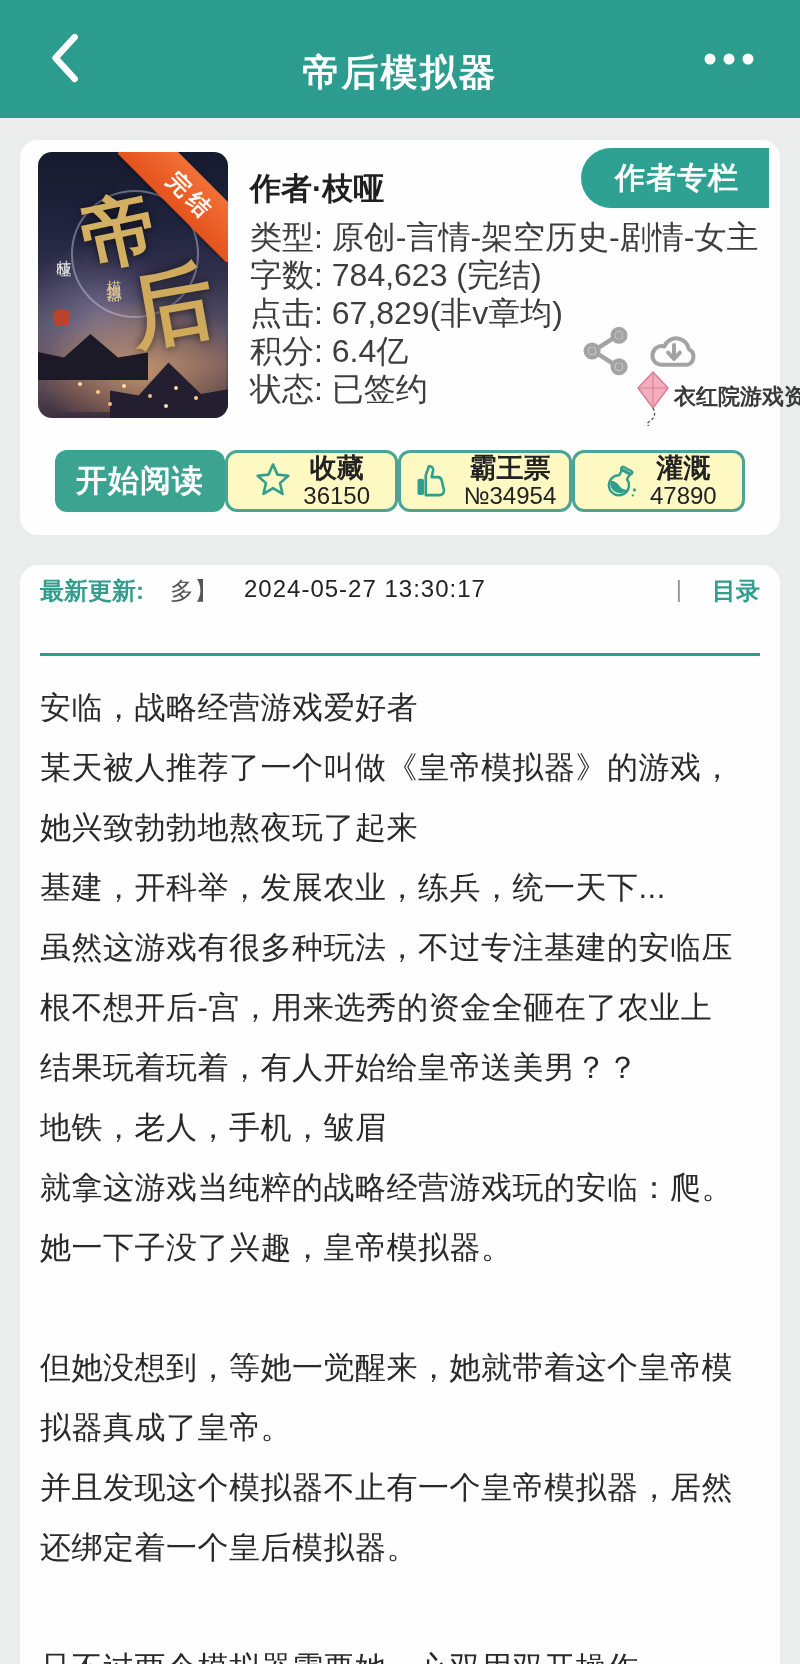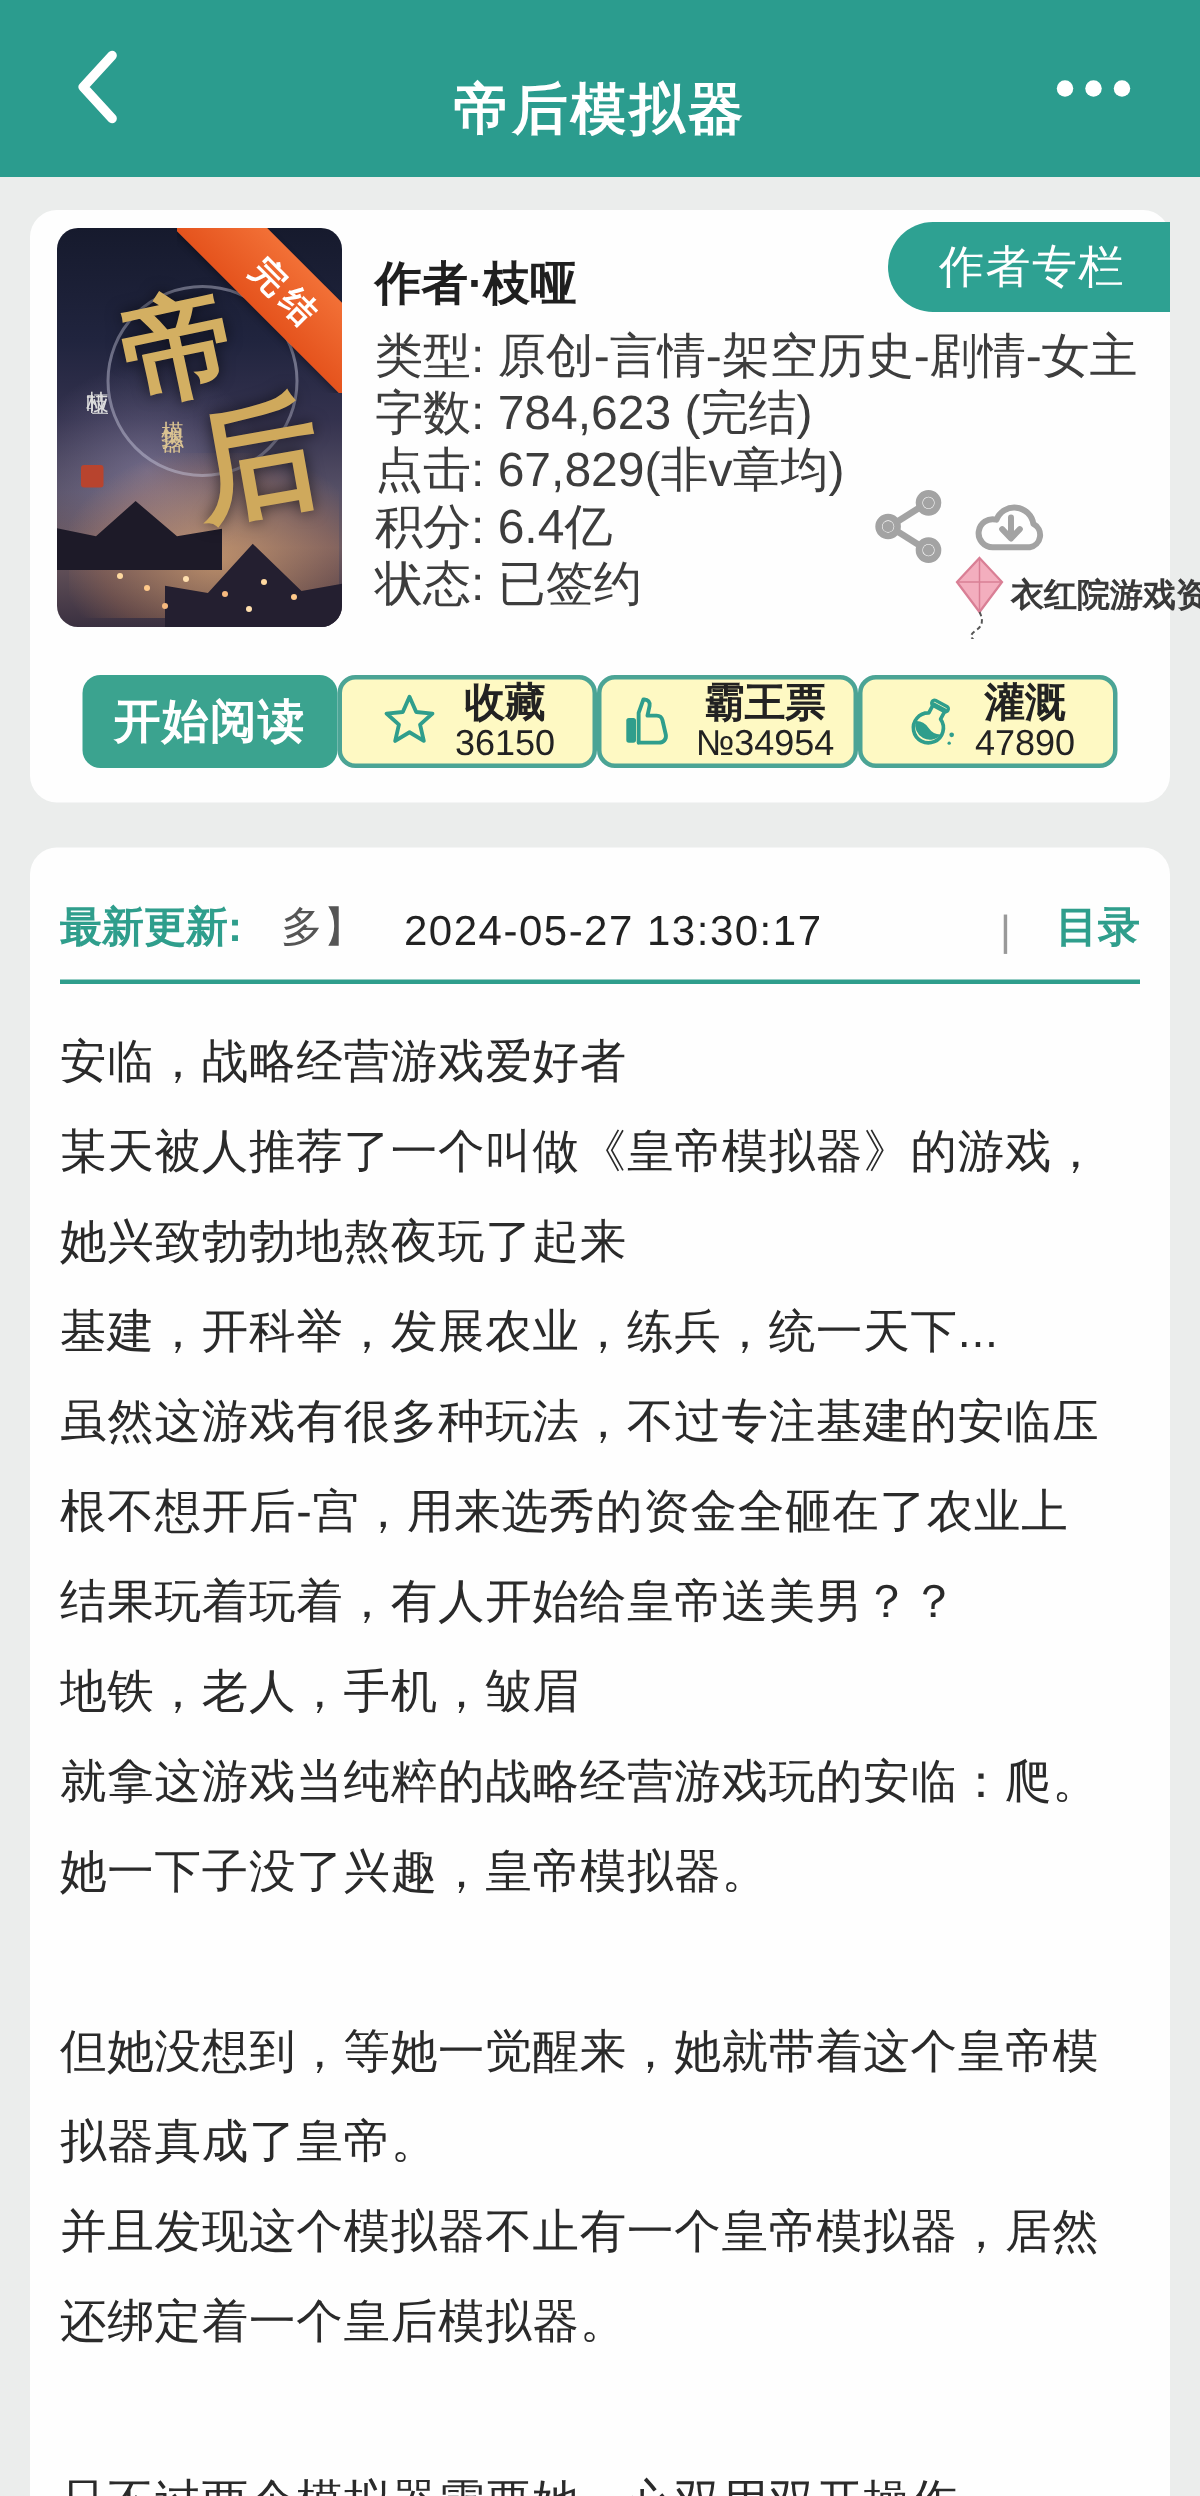--- a/index.html
+++ b/index.html
@@ -51,22 +51,22 @@
     color:#ddd; letter-spacing:3px; }
   .cover .seal { position:absolute; left:16px; top:158px; width:15px; height:15px; background:#b8442e; border-radius:2px; }
   .ribbon { position:absolute; top:0; right:0; width:110px; height:110px; overflow:hidden; border-top-right-radius:14px; }
   .ribbon span { position:absolute; display:block; width:170px; padding:7px 0 6px;
     background:linear-gradient(180deg,#f27036,#e5531d); color:#fff; text-align:center;
     transform:rotate(45deg); right:-48px; top:22px; font-size:23px; font-weight:bold; letter-spacing:5px;
     box-shadow:0 2px 4px rgba(0,0,0,.3); }
 
   .author-line { position:absolute; left:230px; top:28px; font-size:31px; font-weight:bold; color:#1f1f1f; }
   .author-col-btn {
-    position:absolute; right:0; top:8px; height:60px; padding:0 30px 0 34px;
-    background:#2ea192; color:#fff; font-size:30px; font-weight:normal;
+    position:absolute; right:11px; top:8px; height:60px; padding:0 30px 0 34px;
+    background:#2ea192; color:#fff; font-size:30px; font-weight:bold;
     border:none; border-radius:30px 0 0 30px; display:flex; align-items:center; cursor:pointer; letter-spacing:1px;
   }
   .info { position:absolute; left:230px; top:78px; }
   .info .row { font-size:32px; color:#3d3d3d; line-height:38px; white-space:nowrap; }
   .info .row .lb { color:#3d3d3d; }
   .side-icons { position:absolute; right:80px; top:185px; display:flex; gap:16px; }
   .side-icons .ic { width:52px; height:52px; cursor:pointer; }
 
   .watermark { position:absolute; top:228px; left:612px; z-index:5; display:flex; align-items:center; }
   .watermark .kite { width:42px; height:58px; }
@@ -85,21 +85,21 @@
   .btn-outline .txt { display:flex; flex-direction:column; align-items:center; line-height:1.05; }
   .btn-outline .lab { font-size:27px; font-weight:bold; color:#222; }
   .btn-outline .cnt { font-size:24px; color:#222; }
   .btn-outline .bic { width:40px; height:40px; flex:0 0 auto; }
 
   
   .card2 {
     position:absolute; top:565px; left:20px; width:760px; height:1099px;
     background:#fefefe; border-radius:18px 18px 0 0; padding:0 20px; overflow:hidden;
   }
-  .update-row { height:72px; display:flex; align-items:flex-end; font-size:28px; }
+  .update-row { height:72px; display:flex; align-items:flex-start; font-size:24px; padding-top:10px; }
   .upd-label { color:#2f9e8c; font-weight:bold; flex:0 0 auto; }
   .upd-frag { color:#555; margin-left:26px; }
   .upd-date { color:#222; margin-left:26px; letter-spacing:1px; }
   .upd-sep { color:#999; margin-left:auto; margin-right:30px; font-weight:300; }
   .upd-toc { color:#2f9e8c; font-weight:bold; cursor:pointer; }
   .divider { height:3px; background:#2f9e8c; margin-top:16px; }
   .desc { margin-top:22px; }
   .desc p { font-size:31px; color:#2a2a2a; line-height:60px; min-height:60px; letter-spacing:.5px;
     word-break:break-all; }
 </style>

